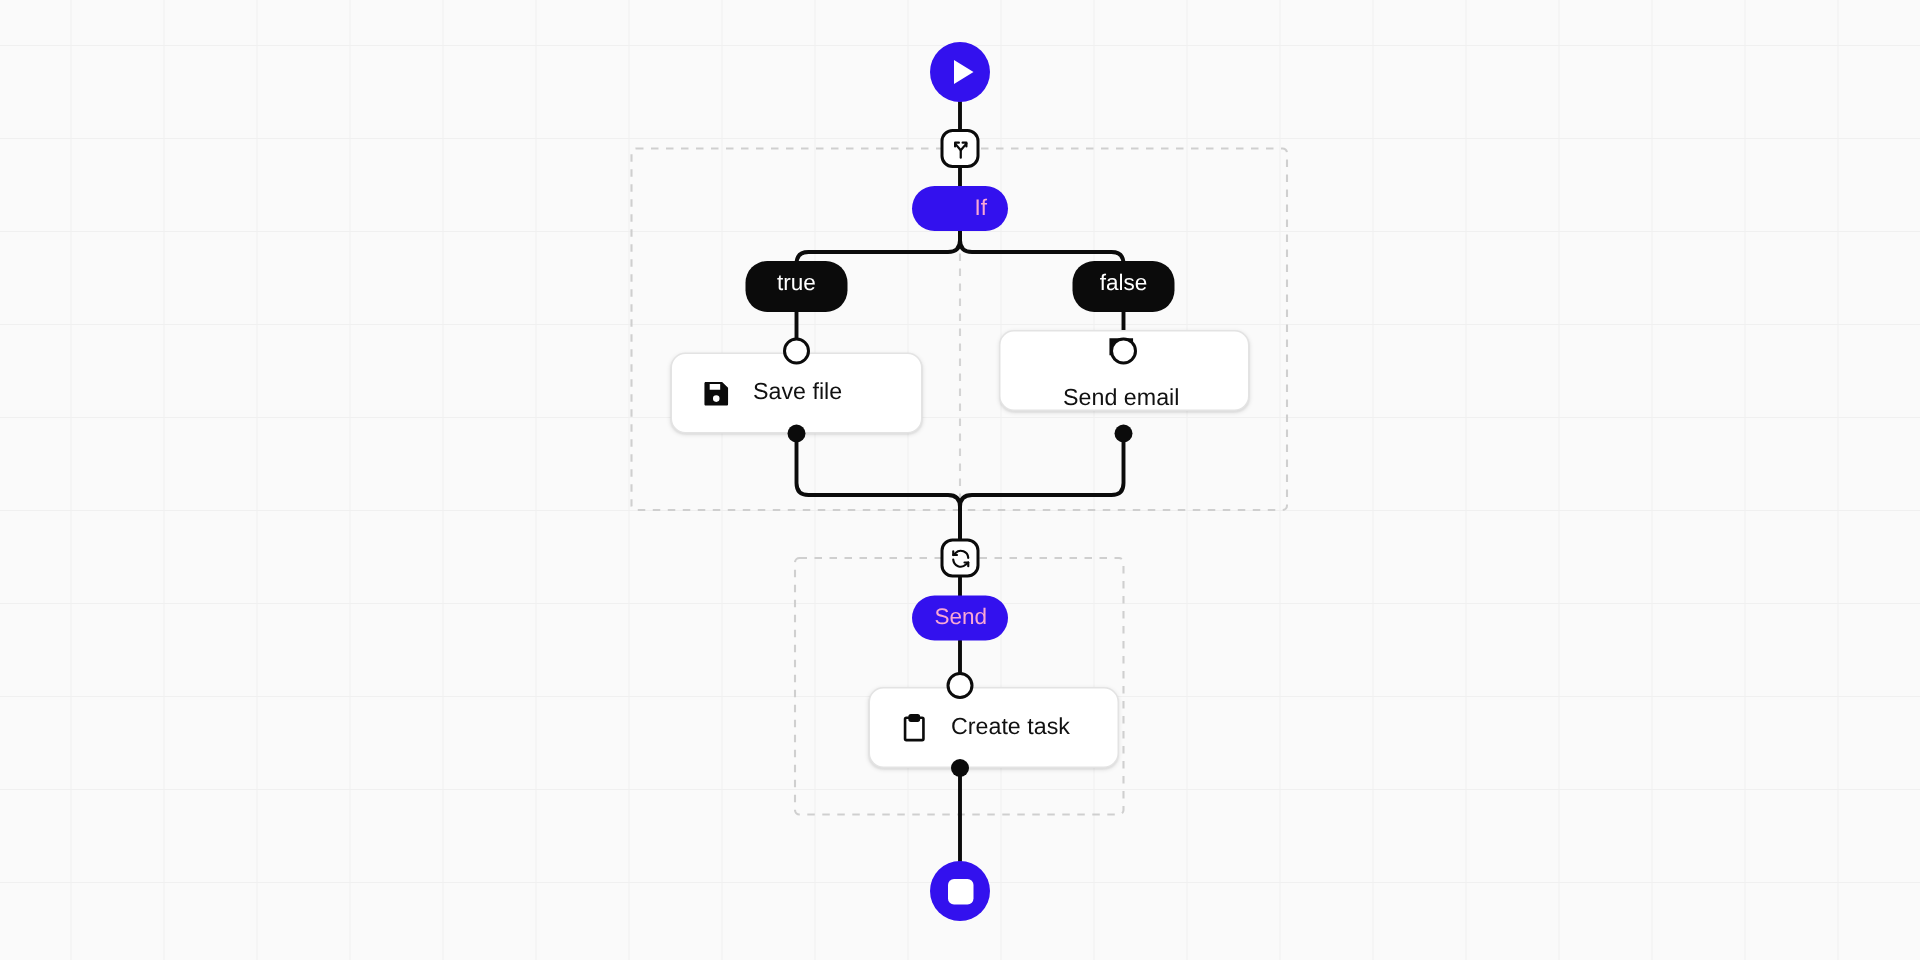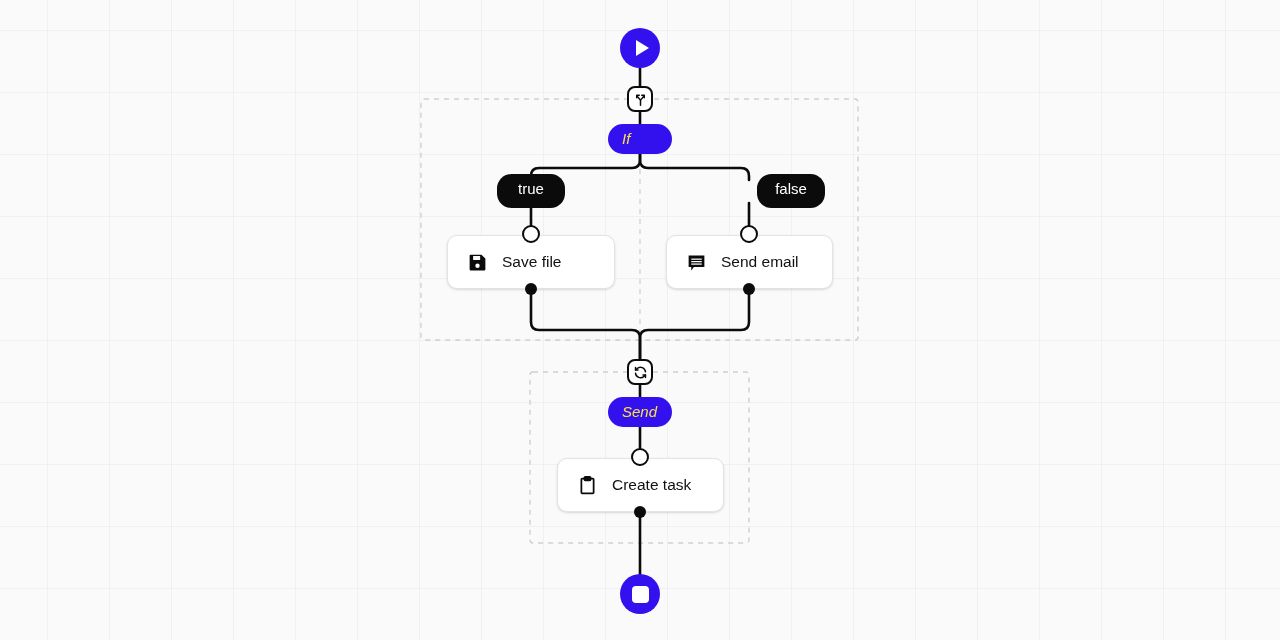--- a/index.html
+++ b/index.html
@@ -93,64 +93,63 @@
     box-sizing: border-box;
   }
   .wire-badge.branch { left: 627px; top: 86px; }
   .wire-badge.loop   { left: 627px; top: 359px; }
 
   
   .control-pill {
     height: 30px;
     border-radius: 15px;
     background: #3311ee;
-    color: #fde047;
+    color: #f9a8d4;
     font-size: 15px;
     line-height: 30px;
-    text-align: left;
+    text-align: right;
     box-sizing: border-box;
     padding: 0 14px;
     white-space: nowrap;
-    font-style: italic;
   }
   .control-pill.if   { left: 608px; top: 124px; width: 64px; }
   .control-pill.loop { left: 608px; top: 397px; width: 64px; }
 
   
   .cond-pill {
     height: 34px;
     border-radius: 14.5px;
     background: #0b0b0b;
     color: #ffffff;
     font-size: 15px;
     line-height: 29px;
     text-align: center;
     padding: 0 15px;
     box-sizing: border-box;
     white-space: nowrap;
   }
   .cond-pill.true  { left: 497px; top: 174px; width: 68px; }
-  .cond-pill.false { left: 757px; top: 174px; width: 68px; }
+  .cond-pill.false { left: 715px; top: 174px; width: 68px; }
 
   
   .card {
     height: 54px;
     background: #ffffff;
     border: 1px solid #e3e3e3;
     border-radius: 10px;
     box-shadow: 0 1px 3px rgba(0,0,0,0.10), 0 1px 1px rgba(0,0,0,0.04);
     display: flex;
     align-items: center;
     gap: 14px;
     padding: 0 22px 0 18px;
     box-sizing: border-box;
   }
   .card.save-file   { left: 447px; top: 235px; width: 168px; }
-  .card.send-email  { left: 666px; top: 235px; width: 167px; }
-  .card.create-task { left: 557px; top: 458px; width: 167px; }
+  .card.send-email  { left: 666px; top: 220px; width: 167px; flex-direction: column; }
+  .card.create-task { left: 579px; top: 458px; width: 167px; }
   .card-label {
     font-size: 15.5px;
     color: #111111;
     white-space: nowrap;
   }
   .card-icon {
     width: 22px;
     height: 22px;
     flex: 0 0 22px;
     display: flex;

